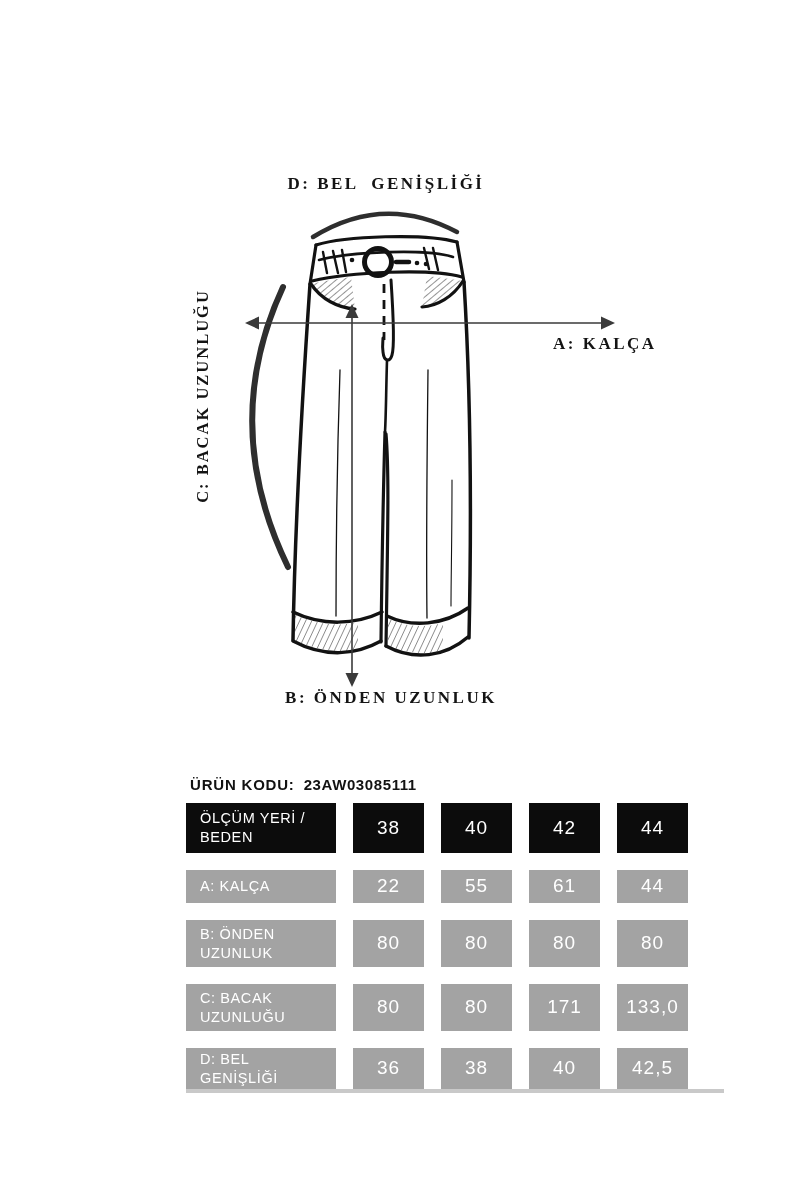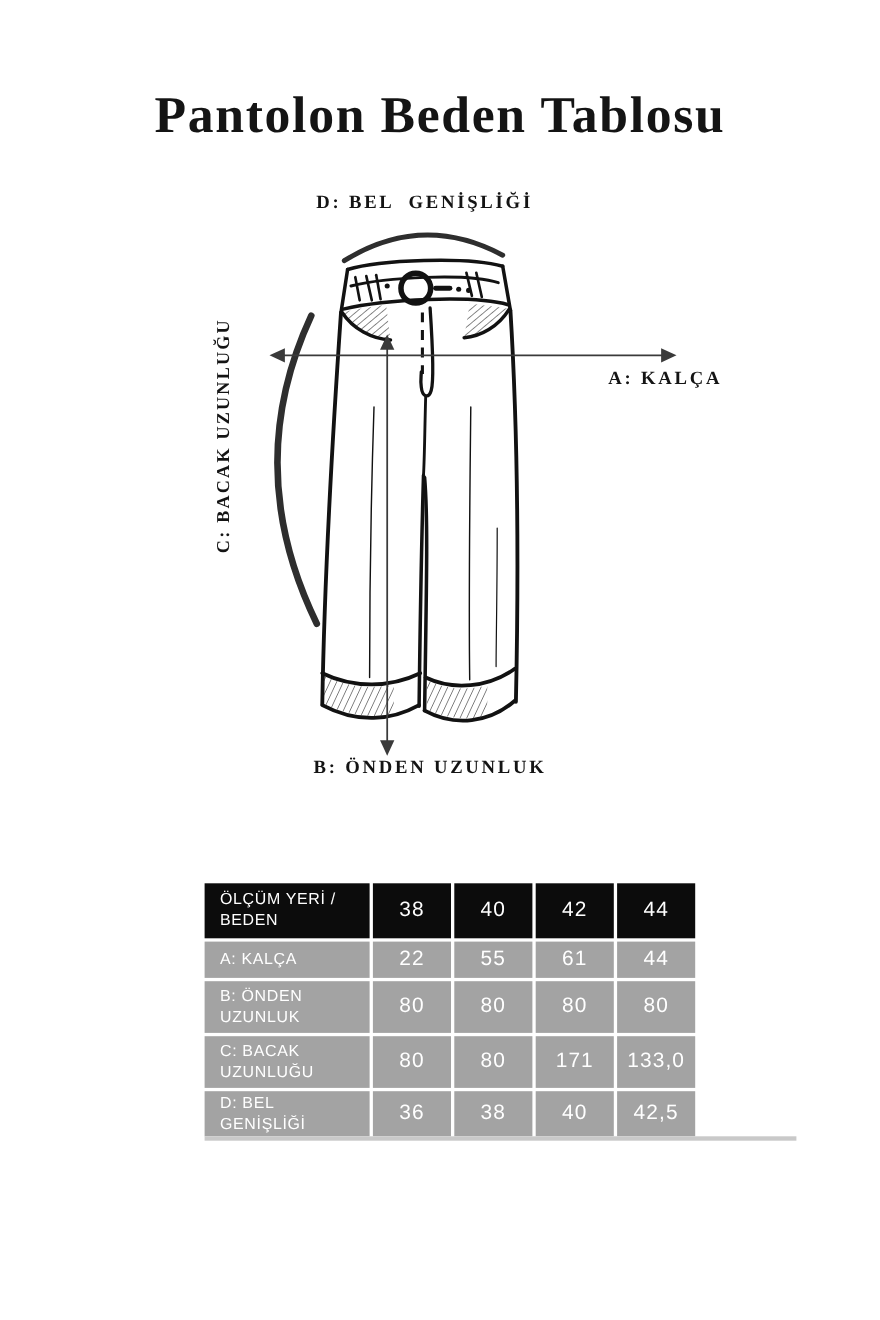--- a/index.html
+++ b/index.html
@@ -19,39 +19,38 @@
   .dlabel-bottom{top:528px;left:0;width:782px;text-align:center;}
   .dlabel-left{top:226px;left:78px;width:250px;text-align:center;
                transform:rotate(-90deg);font-size:16.5px;letter-spacing:2px;}
   
   .product-code{position:absolute;top:776px;left:190px;font-size:15px;
                 font-weight:700;letter-spacing:0.8px;color:#121212;}
   .product-code .val{margin-left:9px;letter-spacing:0.6px;}
   
   .size-table{position:absolute;top:803px;left:186px;width:538px;
               display:grid;grid-template-columns:150px 71px 71px 71px 71px;
-              grid-template-rows:50px 33px 47px 47px 41px;gap:3px;}
+              grid-template-rows:50px 33px 47px 47px 41px;gap:17px;}
   .size-table::after{content:"";position:absolute;left:0;right:0;bottom:-4px;
                      height:4px;background:#c9c9c9;}
   .cell{display:flex;align-items:center;justify-content:center;color:#ffffff;
         font-size:19px;letter-spacing:1px;line-height:1.3;}
   .cell.lab{justify-content:flex-start;padding-left:14px;padding-right:6px;
             font-size:14.5px;letter-spacing:0.6px;}
   .cell.hd{background:#0c0c0c;}
   .cell.bd{background:#a3a3a3;}
   
   .footnotes{position:absolute;top:1046px;left:186px;color:#3d3d3d;
              font-size:16px;line-height:20px;letter-spacing:0.2px;}
 </style>
 </head>
 <body>
 
 <div class="page">
 
-  <div class="title">Pantolon Beden Tablosu</div>
 
   <div class="diagram">
     <svg width="800" height="612" viewBox="0 160 800 612">
       <defs>
         <pattern id="hatchA" width="5" height="5" patternUnits="userSpaceOnUse" patternTransform="rotate(50)">
           <line x1="0" y1="0" x2="0" y2="5" stroke="#2a2a2a" stroke-width="1"></line>
         </pattern>
         <pattern id="hatchB" width="5.5" height="5.5" patternUnits="userSpaceOnUse" patternTransform="rotate(25)">
           <line x1="0" y1="0" x2="0" y2="5.5" stroke="#2a2a2a" stroke-width="1"></line>
         </pattern>
@@ -128,20 +127,23 @@
         <polygon points="352,687 345.5,673 358.5,673" fill="#3a3a3a"></polygon>
       </g>
     </svg>
 
     <div class="dlabel dlabel-top">D: BEL  GENİŞLİĞİ</div>
     <div class="dlabel dlabel-right">A: KALÇA</div>
     <div class="dlabel dlabel-left">C: BACAK UZUNLUĞU</div>
     <div class="dlabel dlabel-bottom">B: ÖNDEN UZUNLUK</div>
   </div>
 
+  <div class="product-code">
+    <span>ÜRÜN KODU:</span><span class="val">23AW03085111</span>
+  </div>
 
   <div class="size-table">
 
     <div class="cell hd lab">ÖLÇÜM YERİ / BEDEN</div>
     <div class="cell hd">38</div>
     <div class="cell hd">40</div>
     <div class="cell hd">42</div>
     <div class="cell hd">44</div>
 
     <div class="cell bd lab">A: KALÇA</div>

